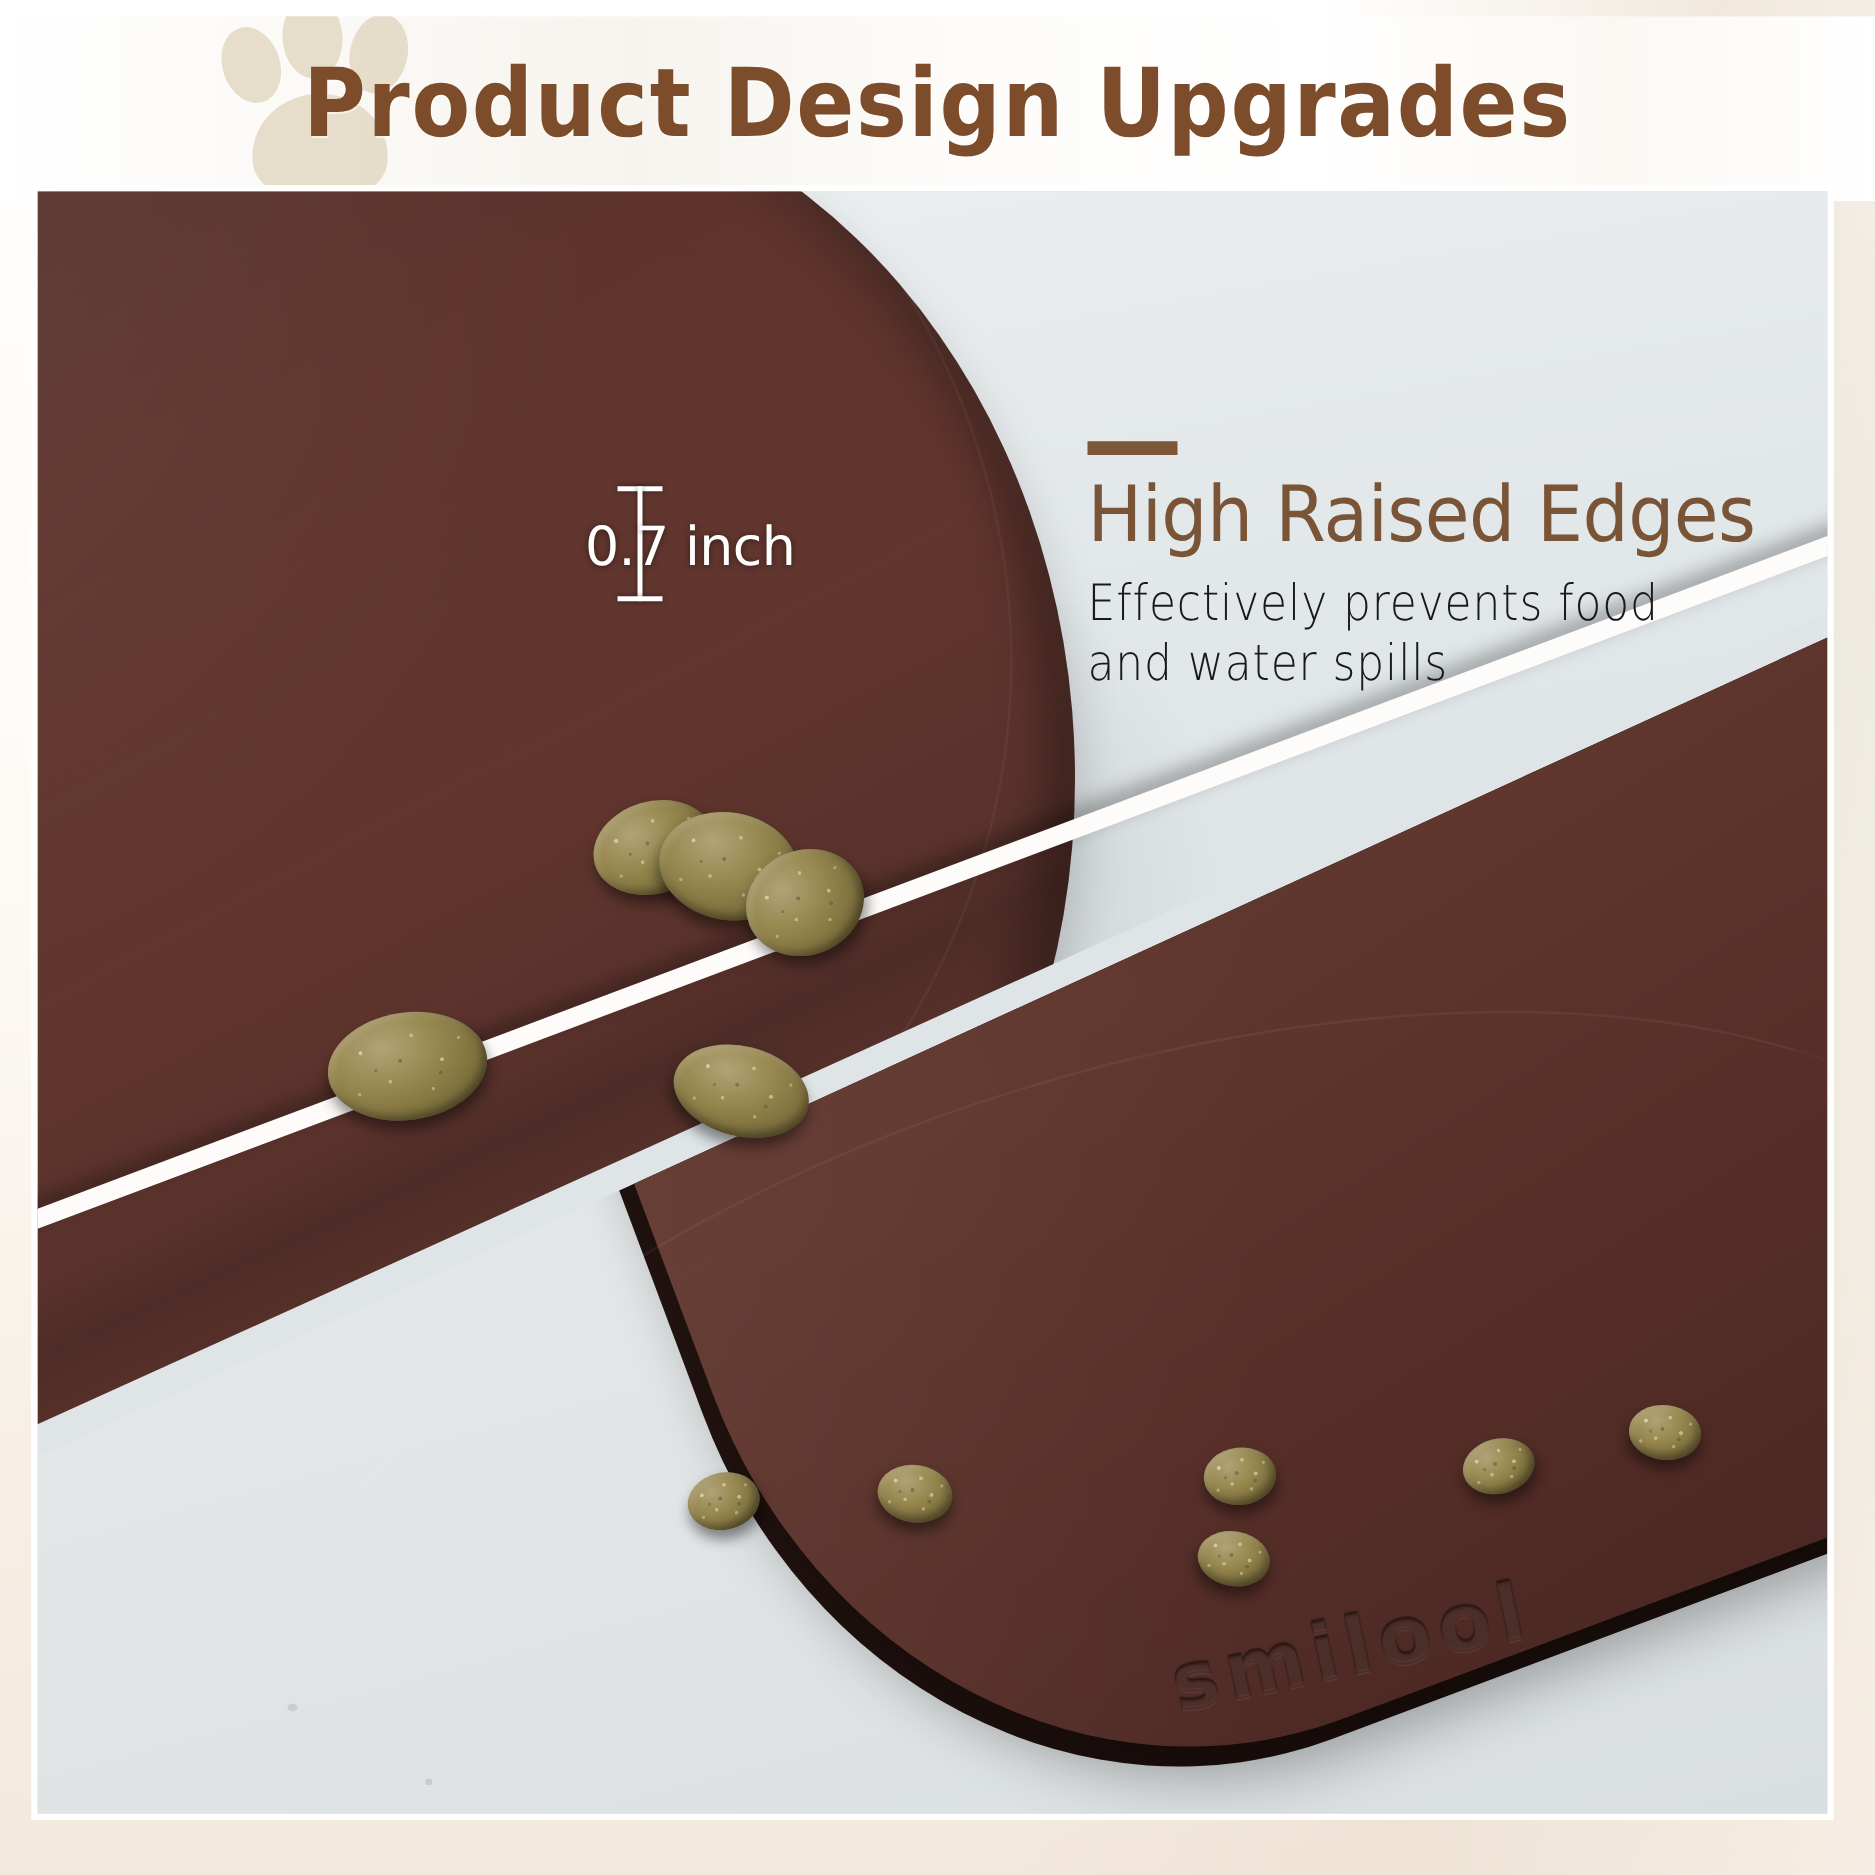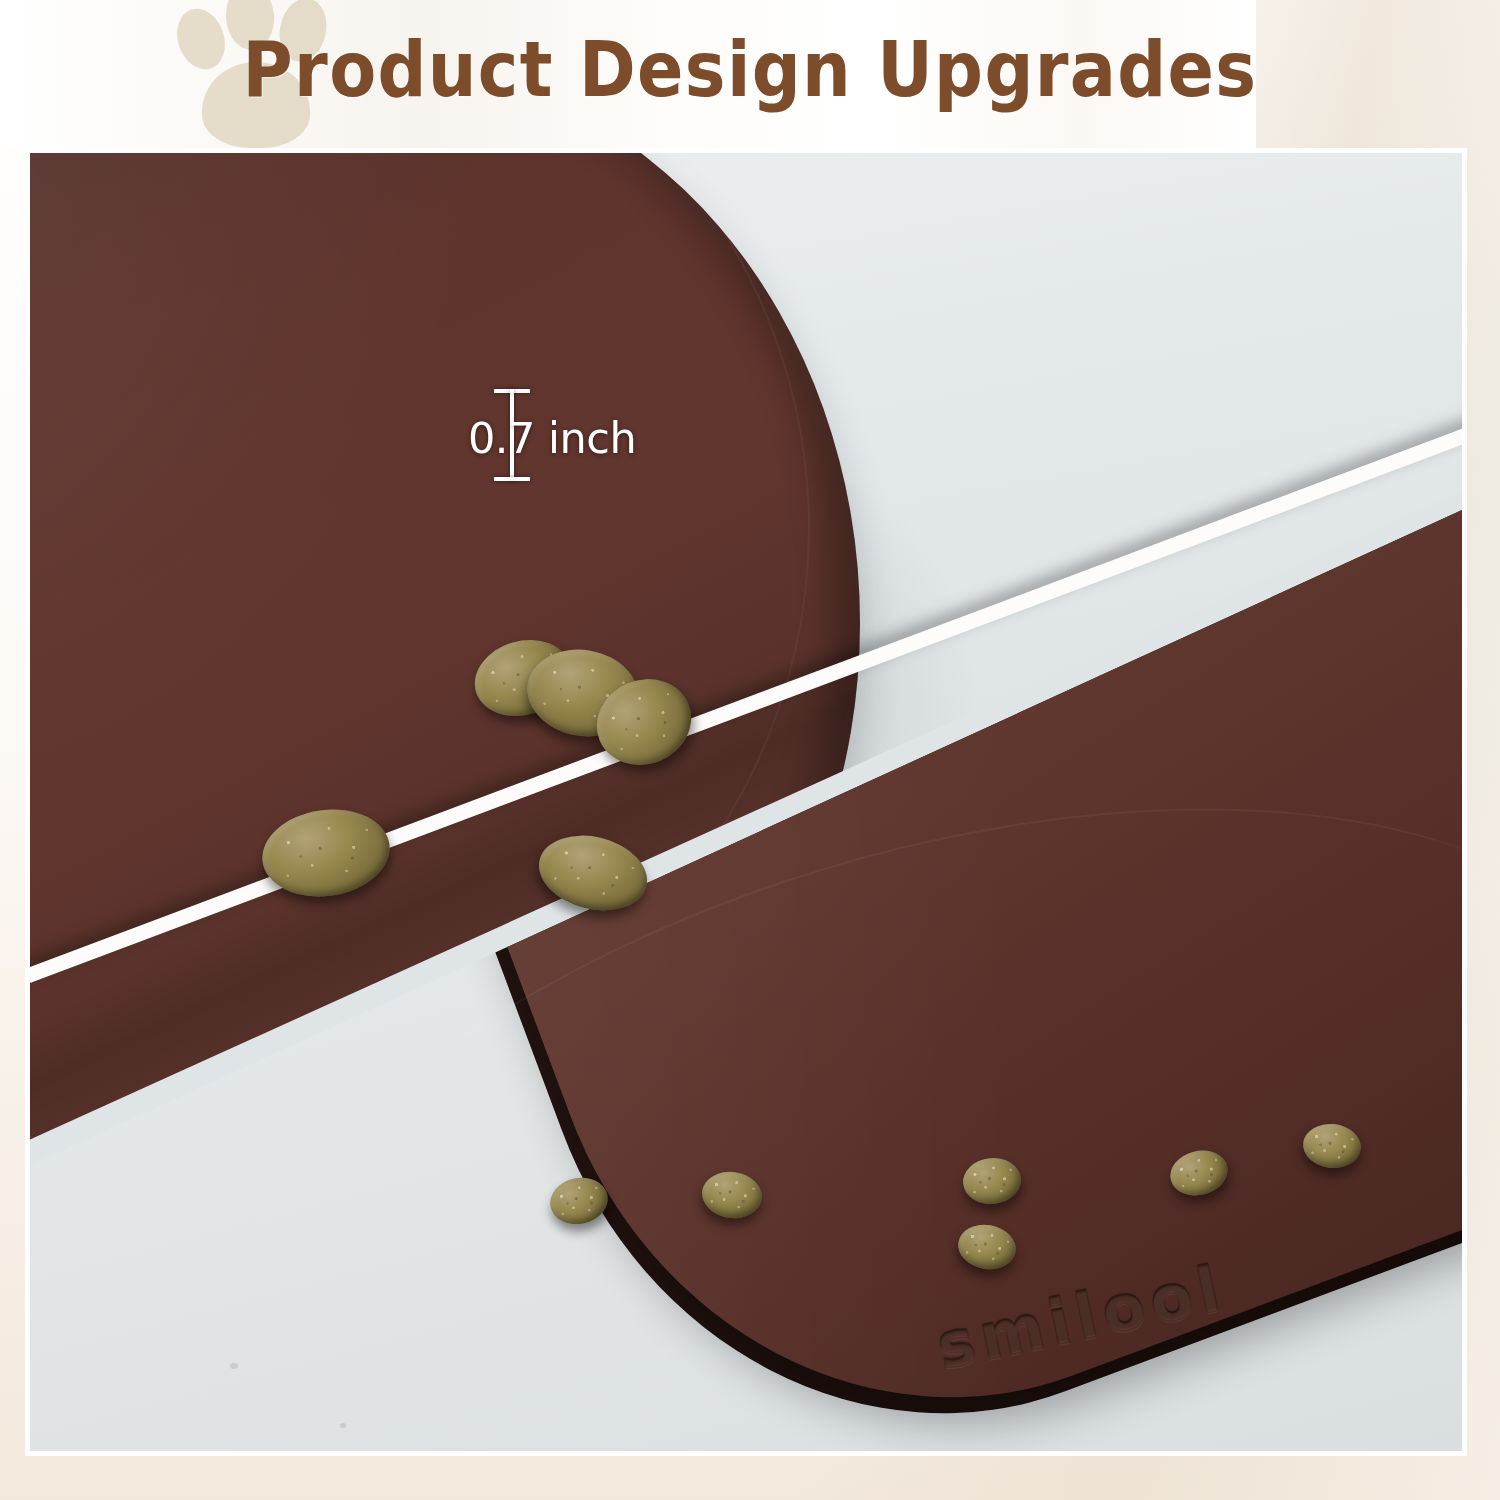--- a/index.html
+++ b/index.html
@@ -23,21 +23,21 @@
     content:"";
     position:absolute; inset:0;
     background:
       linear-gradient(100deg, rgba(255,255,255,0) 60%, rgba(236,225,210,.75) 78%, rgba(250,244,236,.5) 100%),
       radial-gradient(circle at 97% 35%, rgba(225,232,225,.8) 0%, rgba(255,255,255,0) 30%),
       radial-gradient(circle at 93% 72%, rgba(233,226,214,.85) 0%, rgba(255,255,255,0) 28%);
   }
 
   
   .header {
-    position:absolute; left:0; top:0; width:1256px; height:148px;
+    position:absolute; left:0; top:13px; width:1500px; height:148px;
     overflow:hidden;
   }
   .header-bg{
     position:absolute; inset:0;
     background:
       linear-gradient(90deg,#ffffff 0%,#fbf9f6 18%,#f7f4ef 34%,#fdfcfa 52%,#ffffff 70%,#fbf8f4 86%,#ffffff 100%);
   }
   .paw {
     position:absolute; left:172px; top:-22px; width:180px; height:180px;
     opacity:.62;
@@ -392,15 +392,23 @@
       <div class="split-line"></div>
     </div>
 
     <div class="dim">
       <div class="dim-cap top"></div>
       <div class="dim-line"></div>
       <div class="dim-cap bottom"></div>
       <div class="dim-label">0.7 inch</div>
     </div>
 
+    <div class="callout callout-edges">
+      <div class="accent-bar"></div>
+      <div class="callout-title">High Raised Edges</div>
+      <div class="callout-sub">
+        <div>Effectively prevents food</div>
+        <div>and water spills</div>
+      </div>
+    </div>
 
   </div>
 </div>
 
 </body></html>

